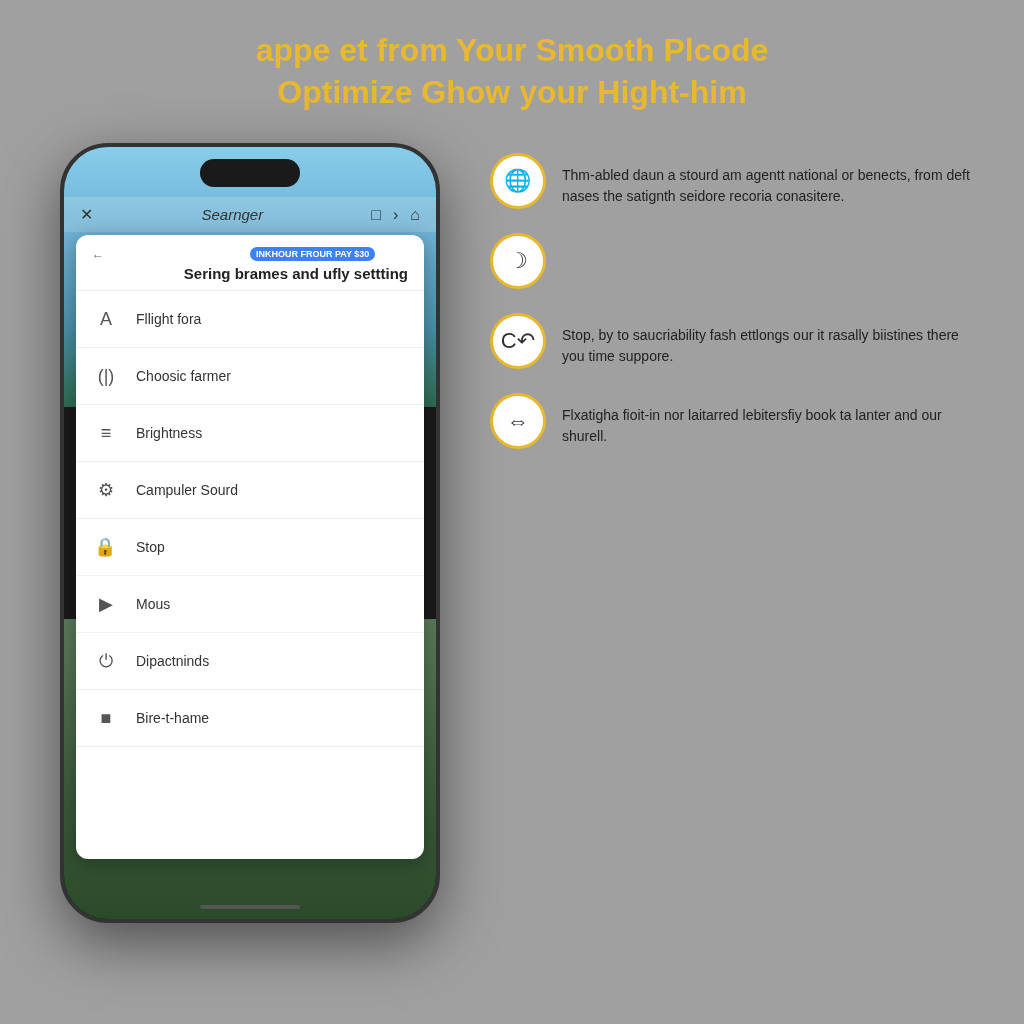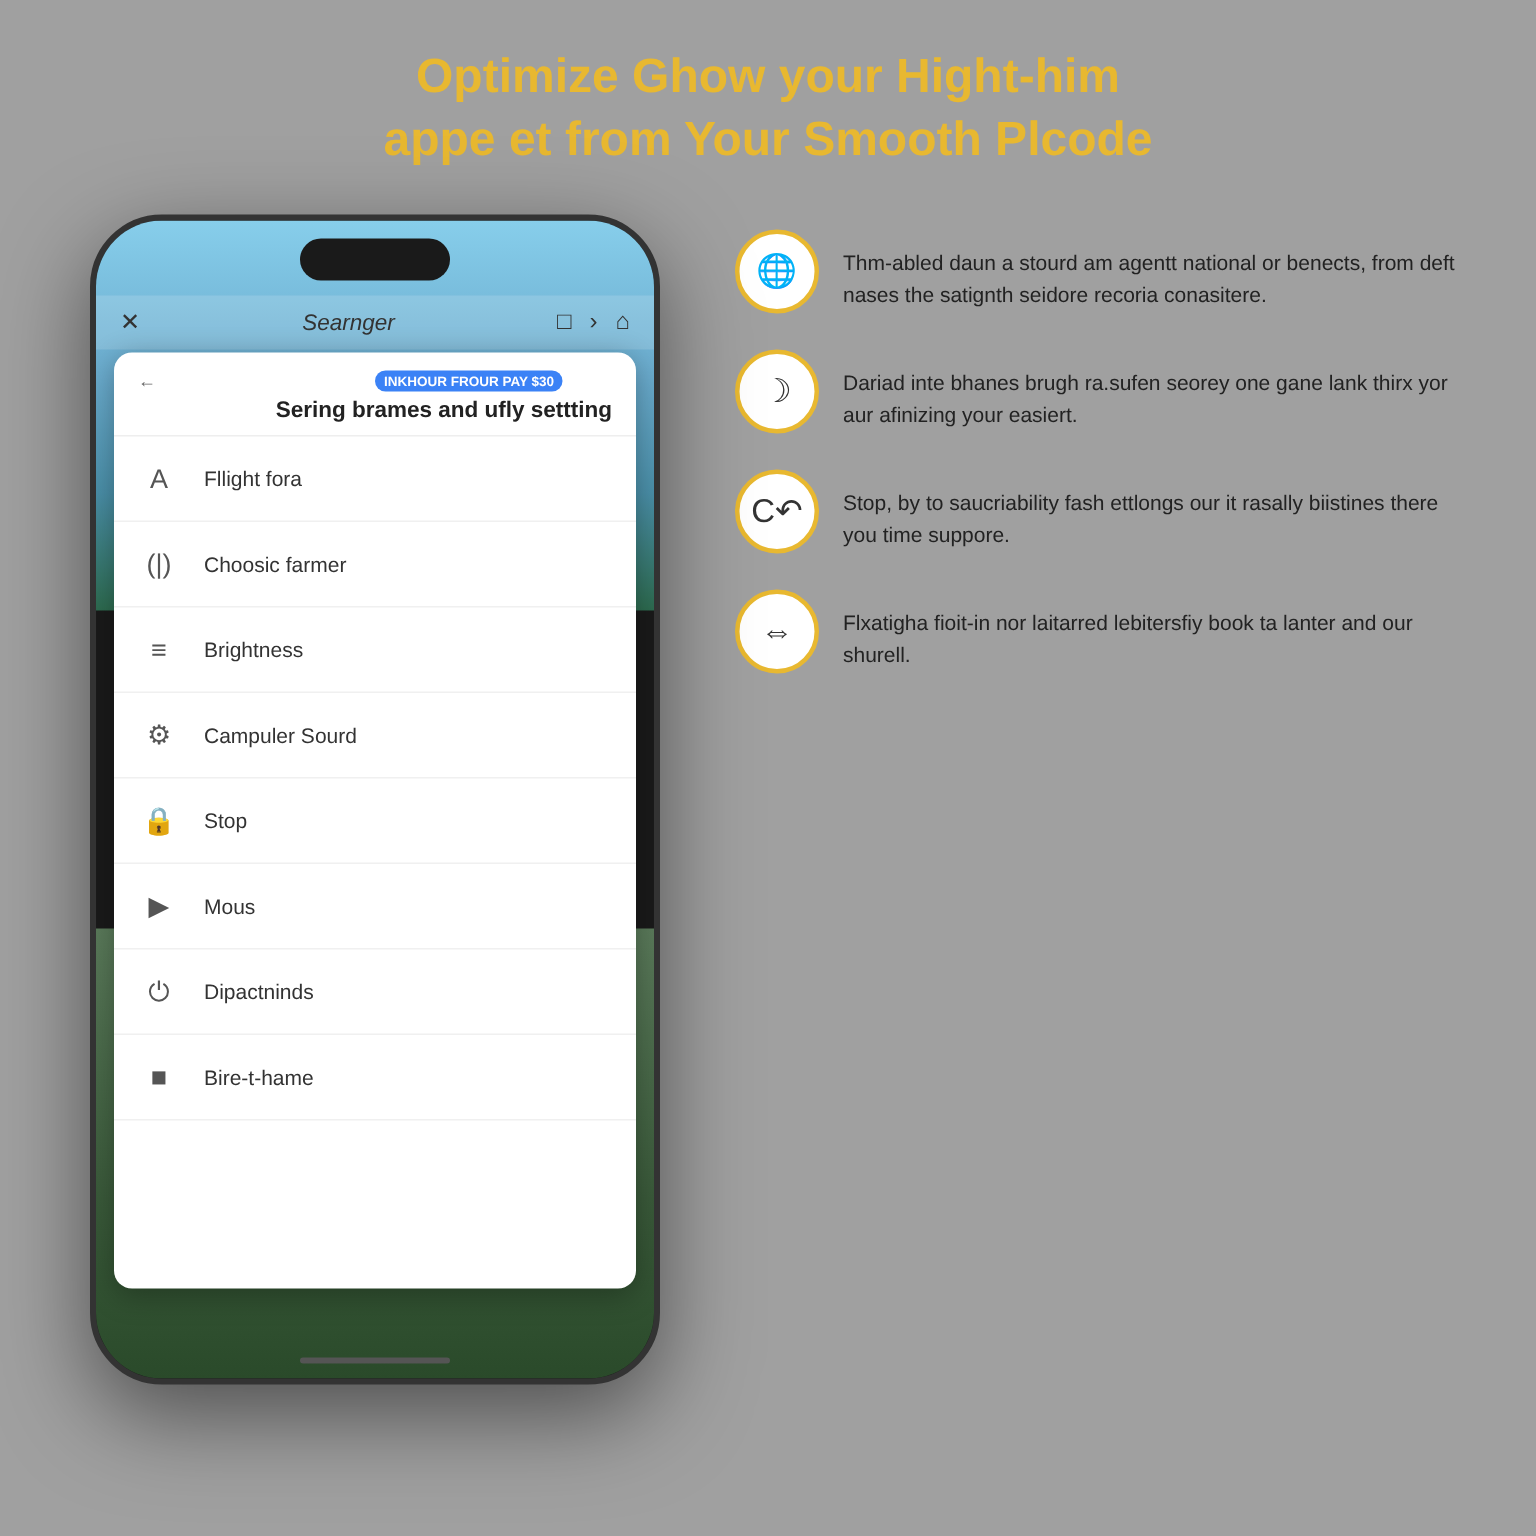--- a/index.html
+++ b/index.html
@@ -239,22 +239,22 @@
       line-height: 1.5;
       margin-top: 12px;
     }
   </style>
 </head>
 <body>
 
 <div class="page-wrapper">
 
   <div class="headline">
+    <div>appe et from Your Smooth Plcode</div>
     <div>Optimize Ghow your Hight-him</div>
-    <div>appe et from Your Smooth Plcode</div>
   </div>
 
   <div class="content-area">
 
     <div class="phone-container">
       <div class="phone">
         <div class="phone-notch"></div>
         <div class="phone-bg"></div>
         <div class="phone-road-bg"></div>
 
@@ -315,21 +315,20 @@
       </div>
     </div>
 
     <div class="right-panel" id="features-container">
     <div class="feature-item">
       <div class="feature-icon-circle">🌐</div>
       <div class="feature-text">Thm-abled daun a stourd am agentt national or benects, from deft nases the satignth seidore recoria conasitere.</div>
     </div>
         <div class="feature-item">
       <div class="feature-icon-circle">☽</div>
-      <div class="feature-text">Dariad inte bhanes brugh ra.sufen seorey one gane lank thirx yor aur afinizing your easiert.</div>
     </div>
         <div class="feature-item">
       <div class="feature-icon-circle">C↶</div>
       <div class="feature-text">Stop, by to saucriability fash ettlongs our it rasally biistines there you time suppore.</div>
     </div>
         <div class="feature-item">
       <div class="feature-icon-circle">⇔</div>
       <div class="feature-text">Flxatigha fioit-in nor laitarred lebitersfiy book ta lanter and our shurell.</div>
     </div>
       </div>

